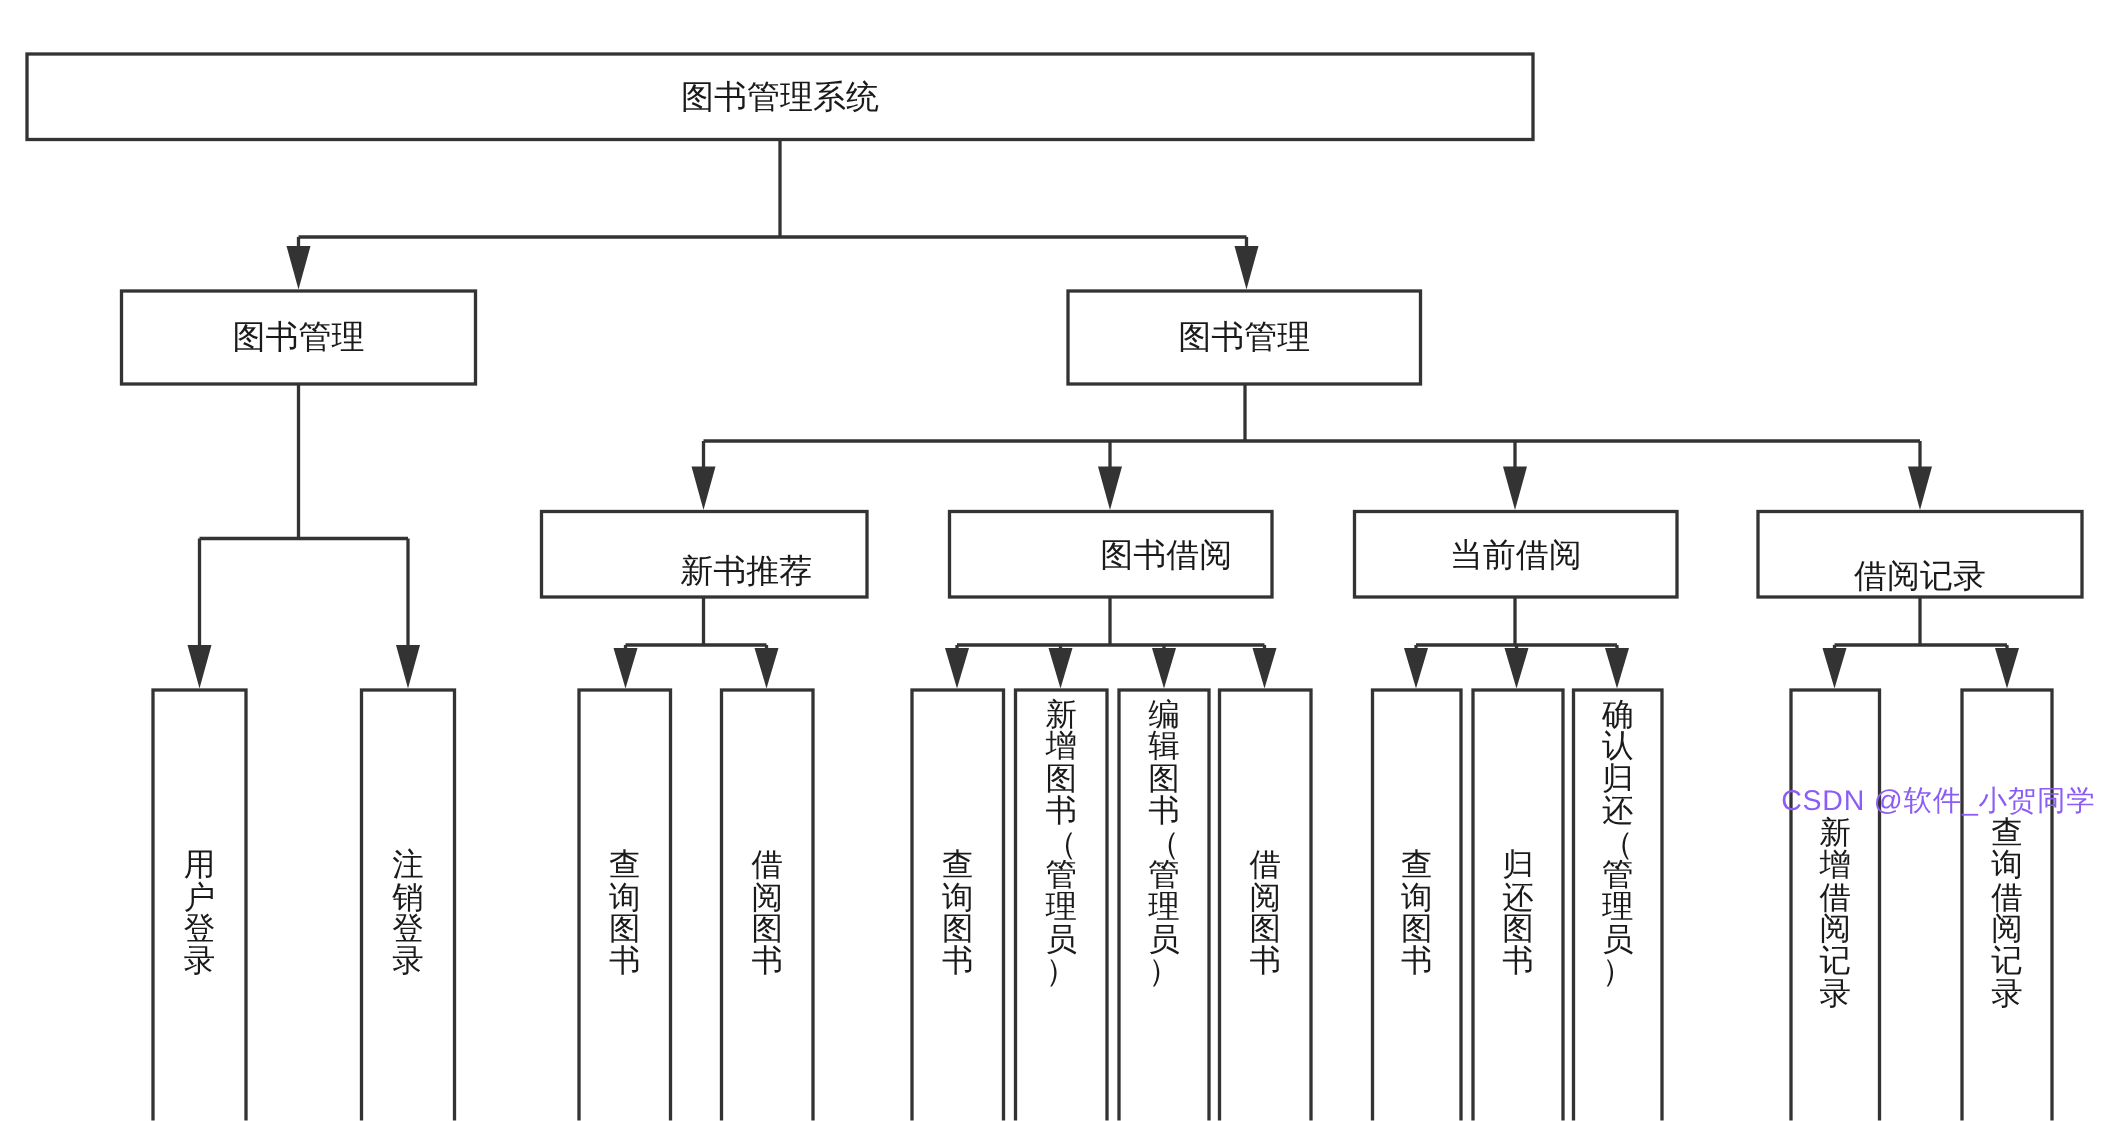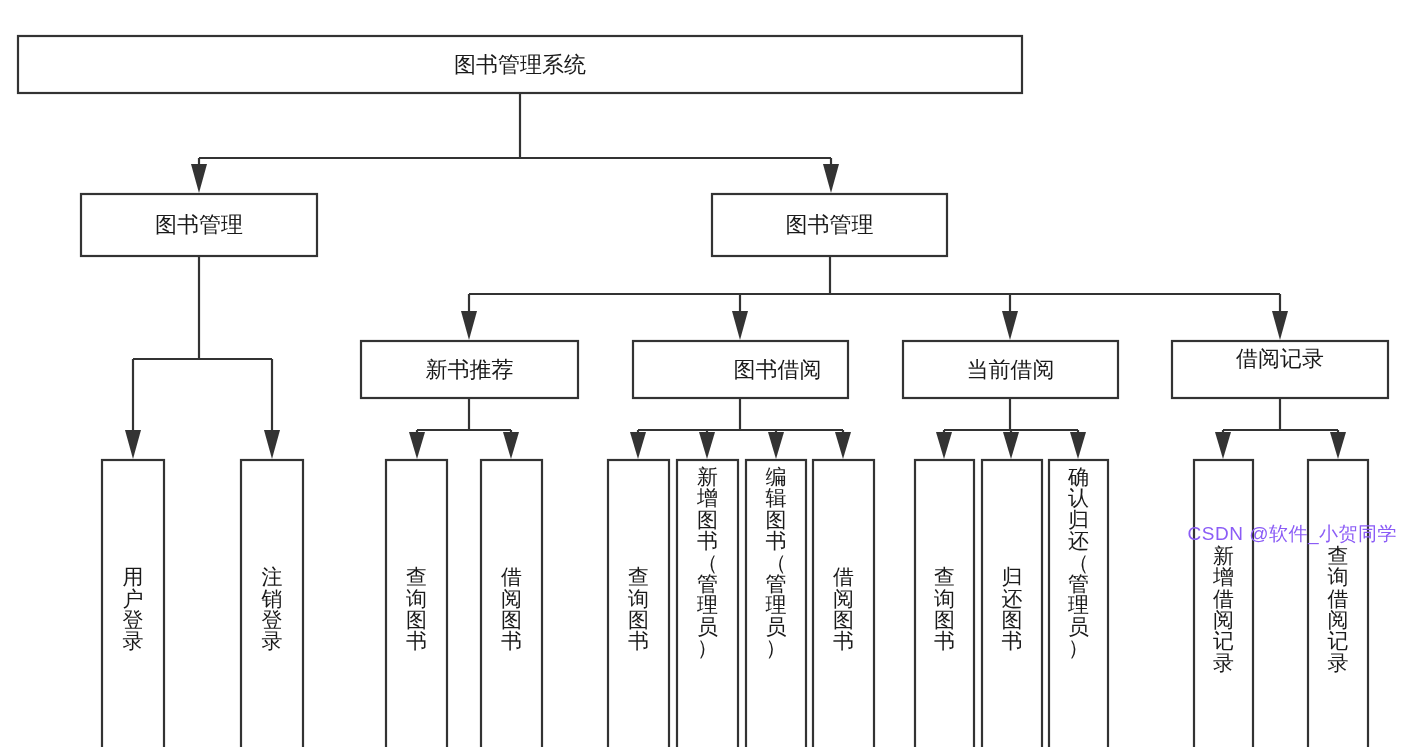--- a/index.html
+++ b/index.html
@@ -193,24 +193,24 @@
     <rect class="node-box" x="1049" y="436" width="59" height="298"></rect>
     <rect class="node-box" x="1194" y="436" width="59" height="298"></rect>
     <rect class="node-box" x="1308" y="436" width="60" height="298"></rect>
   </svg>
 
   <div class="horiz-text-wrap" style="left:18px; top:12px; width:1004px; height:57px;">图书管理系统</div>
 
   <div class="horiz-text-wrap" style="left:81px; top:170px; width:236px; height:62px;">图书管理</div>
   <div class="horiz-text-wrap" style="left:712px; top:170px; width:235px; height:62px;">图书管理</div>
 
-  <div class="horiz-text-wrap" style="left:361px; top:317px; width:217px; height:57px;">新书推荐</div>
+  <div class="horiz-text-wrap" style="left:361px; top:328px; width:217px; height:57px;padding-left:28px;">新书推荐</div>
   <div class="horiz-text-wrap" style="left:670px; top:317px; width:215px; height:57px;">图书借阅</div>
   <div class="horiz-text-wrap" style="left:903px; top:317px; width:215px; height:57px;">当前借阅</div>
-  <div class="horiz-text-wrap" style="left:1172px; top:306px; width:216px; height:57px;">借阅记录</div>
+  <div class="horiz-text-wrap" style="left:1172px; top:331px; width:216px; height:57px;">借阅记录</div>
 
   <div class="vert-text-wrap" style="left:102px; top:436px; width:62px; height:298px;"><span>用</span><span>户</span><span>登</span><span>录</span></div>
   <div class="vert-text-wrap" style="left:241px; top:436px; width:62px; height:298px;"><span>注</span><span>销</span><span>登</span><span>录</span></div>
   <div class="vert-text-wrap" style="left:386px; top:436px; width:61px; height:298px;"><span>查</span><span>询</span><span>图</span><span>书</span></div>
   <div class="vert-text-wrap" style="left:481px; top:436px; width:61px; height:298px;"><span>借</span><span>阅</span><span>图</span><span>书</span></div>
   <div class="vert-text-wrap" style="left:608px; top:436px; width:61px; height:298px;"><span>查</span><span>询</span><span>图</span><span>书</span></div>
   <div class="vert-text-wrap" style="left:677px; top:442px; width:61px; height:292px; justify-content:flex-start;"><span>新</span><span>增</span><span>图</span><span>书</span><span>（</span><span>管</span><span>理</span><span>员</span><span>）</span></div>
   <div class="vert-text-wrap" style="left:746px; top:442px; width:60px; height:292px; justify-content:flex-start;"><span>编</span><span>辑</span><span>图</span><span>书</span><span>（</span><span>管</span><span>理</span><span>员</span><span>）</span></div>
   <div class="vert-text-wrap" style="left:813px; top:436px; width:61px; height:298px;"><span>借</span><span>阅</span><span>图</span><span>书</span></div>
   <div class="vert-text-wrap" style="left:915px; top:436px; width:59px; height:298px;"><span>查</span><span>询</span><span>图</span><span>书</span></div>

